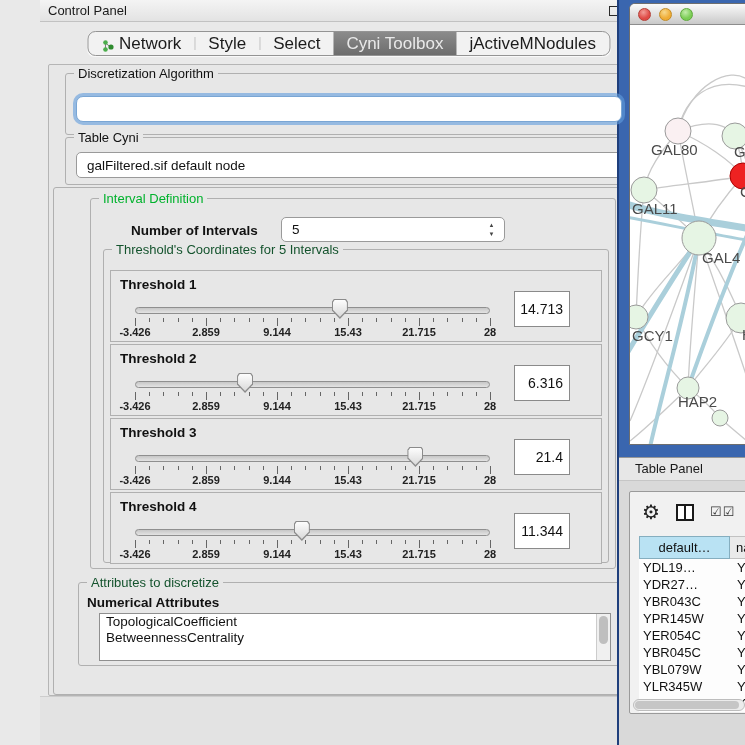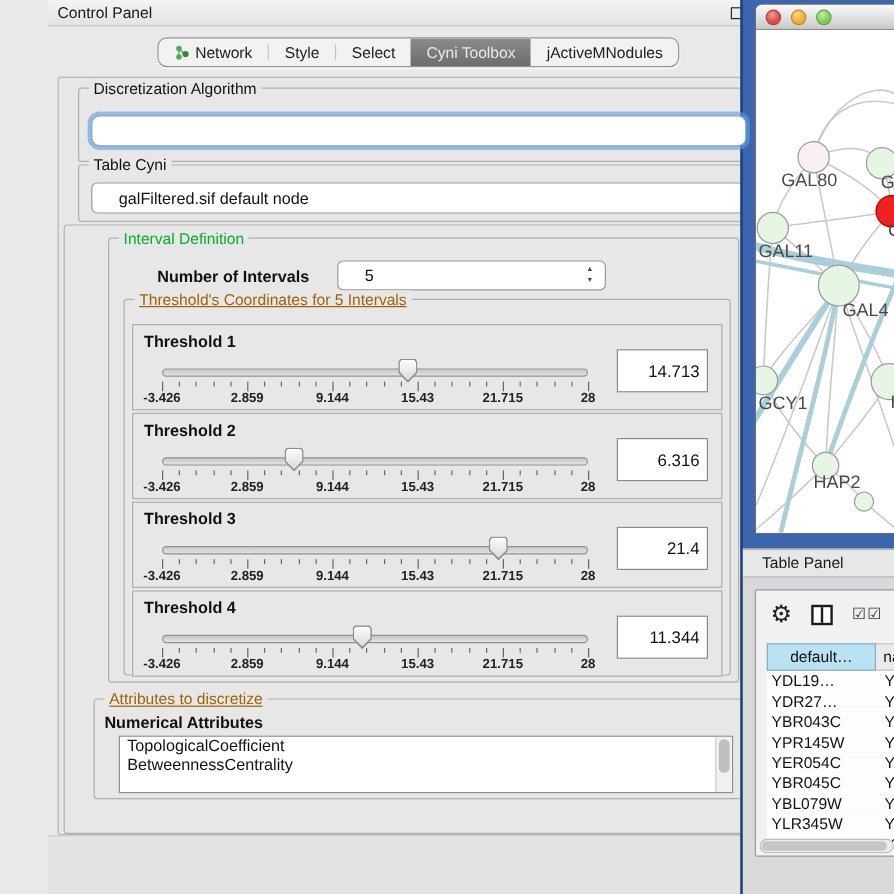--- a/index.html
+++ b/index.html
@@ -12,52 +12,52 @@
   .cp-titlebar { position:absolute; left:0; top:0; width:100%; height:22px;
     background:linear-gradient(#f4f4f4,#e3e3e3); border-bottom:1px solid #c2c2c2;
     font-size:13px; color:#1a1a1a; line-height:22px; padding-left:8px; }
   .float-btn { position:absolute; right:38px; top:6px; width:10px; height:10px; border:1.5px solid #2a2a2a; background:transparent; }
   .close-btn { position:absolute; right:14px; top:2px; font-size:14px; font-weight:bold; color:#111; line-height:18px; }
 
   
   .tabstrip { position:absolute; display:flex; align-items:stretch; height:25px;
     border:1px solid #949494; border-radius:8px; overflow:hidden; background:#f2f2f2;
     box-shadow:0 1px 1px rgba(255,255,255,.8); }
-  .tabstrip .tab { display:flex; align-items:center; gap:5px; padding:0 13px; font-size:13px; color:#1c1c1c; white-space:nowrap; cursor:default;text-align:center; }
+  .tabstrip .tab { display:flex; align-items:center; gap:5px; padding:0 13px; font-size:17px; color:#1c1c1c; white-space:nowrap; cursor:default;text-align:center; }
   .tabstrip .tab.selected { background:linear-gradient(#8b8b8b,#6d6d6d); color:#e9e9e9; }
   .tabstrip .divider { width:1px; background:#c3c3c3; margin:5px 0; }
   #top-tabs { top:31px; left:50%; transform:translateX(-50%); }
   .net-icon { display:inline-block; width:13px; height:13px; }
 
   
   .outer-box { position:absolute; left:8px; top:64px; width:597px; height:632px;
     background:#e7e7e7; border:1px solid #b5b5b5; border-radius:2px; }
   .cp-footer { position:absolute; left:0; top:696px; width:617px; height:49px; background:#e3e3e3; border-top:1px solid #cdcdcd; }
 
   .group { position:absolute; border:1px solid #b0b0b0; border-radius:3px; }
   .group-label { position:absolute; top:-8px; left:8px; background:#e7e7e7; padding:0 4px; font-size:13px; color:#111; white-space:nowrap; }
   .group-label.green { color:#00b22d; }
-  .group-label.blue { color:#a16207;text-decoration:underline; }
+  .group-label.blue { color:#14532d; }
 
   
   .algo-group { left:16px; top:8px; width:565px; height:62px; }
   .algo-combo { position:absolute; left:10px; top:22px; width:546px; height:26px; background:#fff;
     border:1px solid #7aa6d4; border-radius:7px; box-shadow:0 0 0 3px rgba(96,156,222,.6); z-index:5; }
 
   
   .popup { position:absolute; left:12px; top:86px; width:565px; height:50px; background:#fff;
     border:1px solid #b9b9b9; box-shadow:2px 4px 10px rgba(0,0,0,.35); z-index:50; font-size:13px; }
   .popup .hint { text-align:center; color:#b0b0b0; font-size:12.5px; height:16px; line-height:16px; }
   .popup .opt { padding-left:2px; height:16px; line-height:16px; color:#000; }
   .popup .opt.bold { font-weight:bold; }
 
   
   .tabledata-group { left:16px; top:72px; width:581px; height:48px; }
   .combo { position:absolute; background:#fff; border:1px solid #9a9a9a; border-radius:5px; font-size:13.5px; color:#111; }
-  .combo .val { position:absolute; left:22px; top:0; line-height:24px; white-space:nowrap; }
+  .combo .val { position:absolute; left:10px; top:0; line-height:24px; white-space:nowrap; }
   .combo .spin { position:absolute; right:8px; top:3px; width:9px; height:18px; font-size:6px; line-height:9px; color:#444; text-align:center; }
   .td-combo { left:10px; top:14px; width:560px; height:26px; }
   .td-combo .val { line-height:26px; }
   .td-combo .spin { top:4px; }
 
   
   .scroll-group { left:4px; top:122px; width:590px; height:508px; border:1px solid #b0b0b0; background:#e7e7e7; }
   .vscroll { position:absolute; right:1px; top:1px; width:15px; height:506px; background:#f0f0f0; border-left:1px solid #c6c6c6; border-radius:0 2px 2px 0; }
   .vscroll .thumb { position:absolute; left:2px; top:18px; width:10px; height:440px; background:#c4c4c4; border-radius:6px; }
 
@@ -73,21 +73,21 @@
     background:linear-gradient(#c7c7c7,#e3e3e3); }
   .thumb-sl { position:absolute; top:-4px; width:16px; height:20px; background:#8b8b8b;
     clip-path:polygon(12% 0, 88% 0, 100% 14%, 100% 58%, 50% 100%, 0 58%, 0 14%); }
   .thumb-sl::after { content:""; position:absolute; left:1px; top:1px; right:1px; bottom:2px;
     background:linear-gradient(#fdfdfd,#d9d9d9);
     clip-path:polygon(12% 0, 88% 0, 100% 14%, 100% 58%, 50% 100%, 0 58%, 0 14%); }
   .ticks { position:absolute; left:0; top:15px; width:355px; height:8px; }
   .ticks i { position:absolute; top:0; width:1px; background:#666; }
   .ticklabels { position:absolute; left:0; top:23px; width:355px; height:12px; }
   .ticklabels span { position:absolute; transform:translateX(-50%); font-size:11px; font-weight:bold; color:#222; white-space:nowrap; }
-  .thr-value { position:absolute; left:403px; top:20px; width:76px; height:36px; background:#fff; border:1px solid #8a8a8a;
+  .thr-value { position:absolute; left:403px; top:20px; width:56px; height:36px; background:#fff; border:1px solid #8a8a8a;
     font-size:14px; color:#111; text-align:right; line-height:34px; padding-right:6px; }
 
   .attr-group { left:24px; top:394px; width:544px; height:84px; }
   .attr-sub { position:absolute; left:8px; top:12px; font-size:13.5px; font-weight:bold; color:#111; }
   .attr-list { position:absolute; left:20px; top:30px; width:512px; height:48px; background:#fff; border:1px solid #8f8f8f; overflow:hidden; }
   .attr-list .item { font-size:13.5px; color:#111; line-height:16px; padding-left:6px; white-space:nowrap; }
   .attr-scroll { position:absolute; right:0; top:0; width:14px; height:46px; background:#f0f0f0; border-left:1px solid #ccc; }
   .attr-scroll .thumb { position:absolute; left:2px; top:2px; width:9px; height:28px; background:#bfbfbf; border-radius:5px; }
 
   .apply-btn { position:absolute; left:270px; top:671px; width:63px; height:21px;

